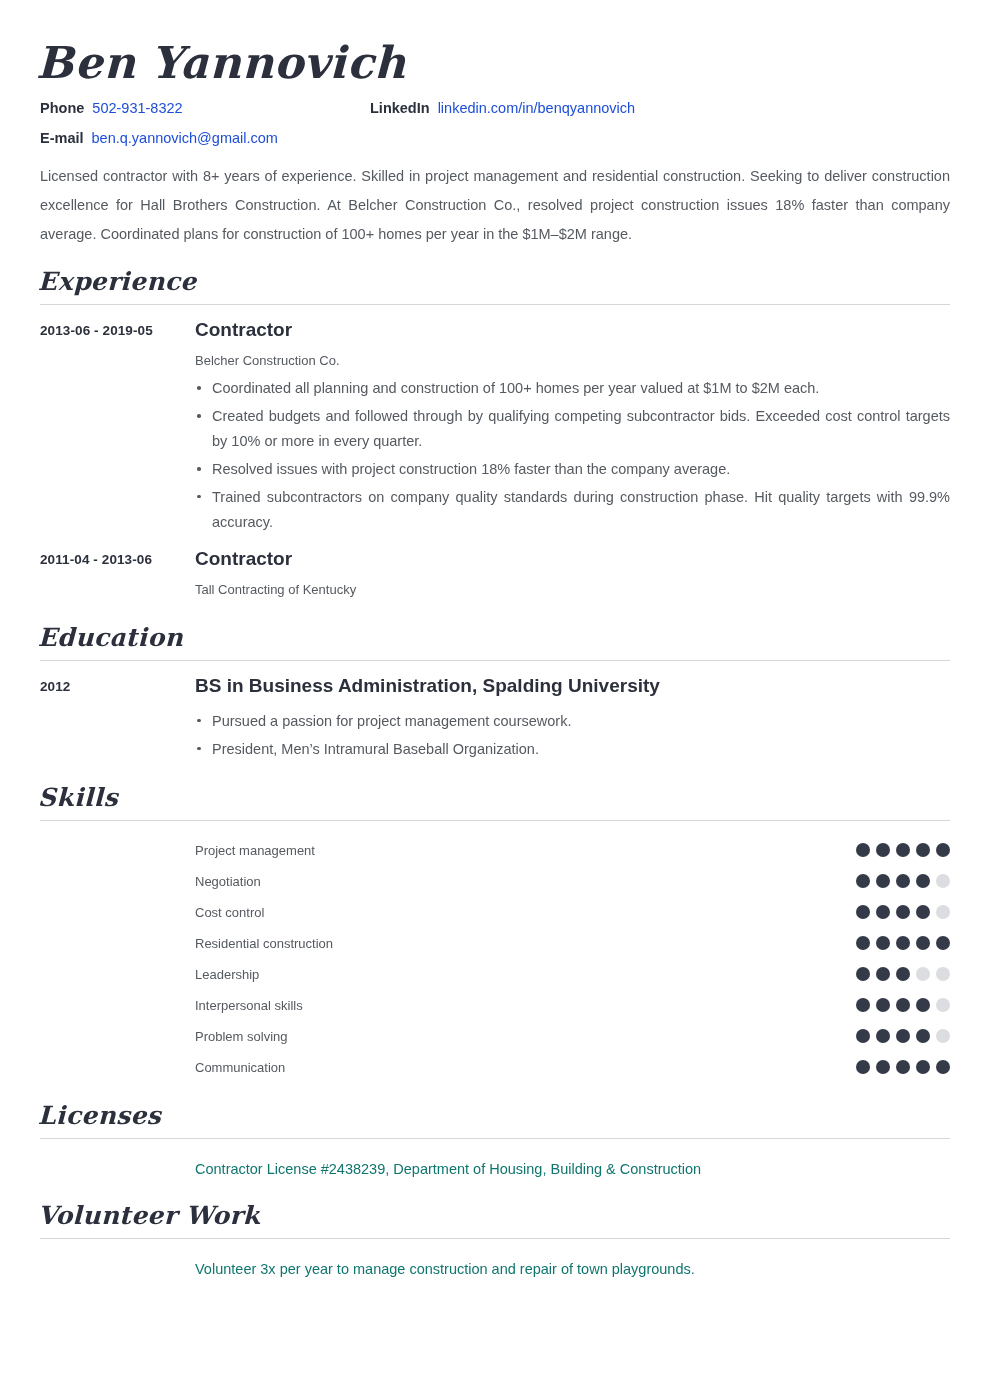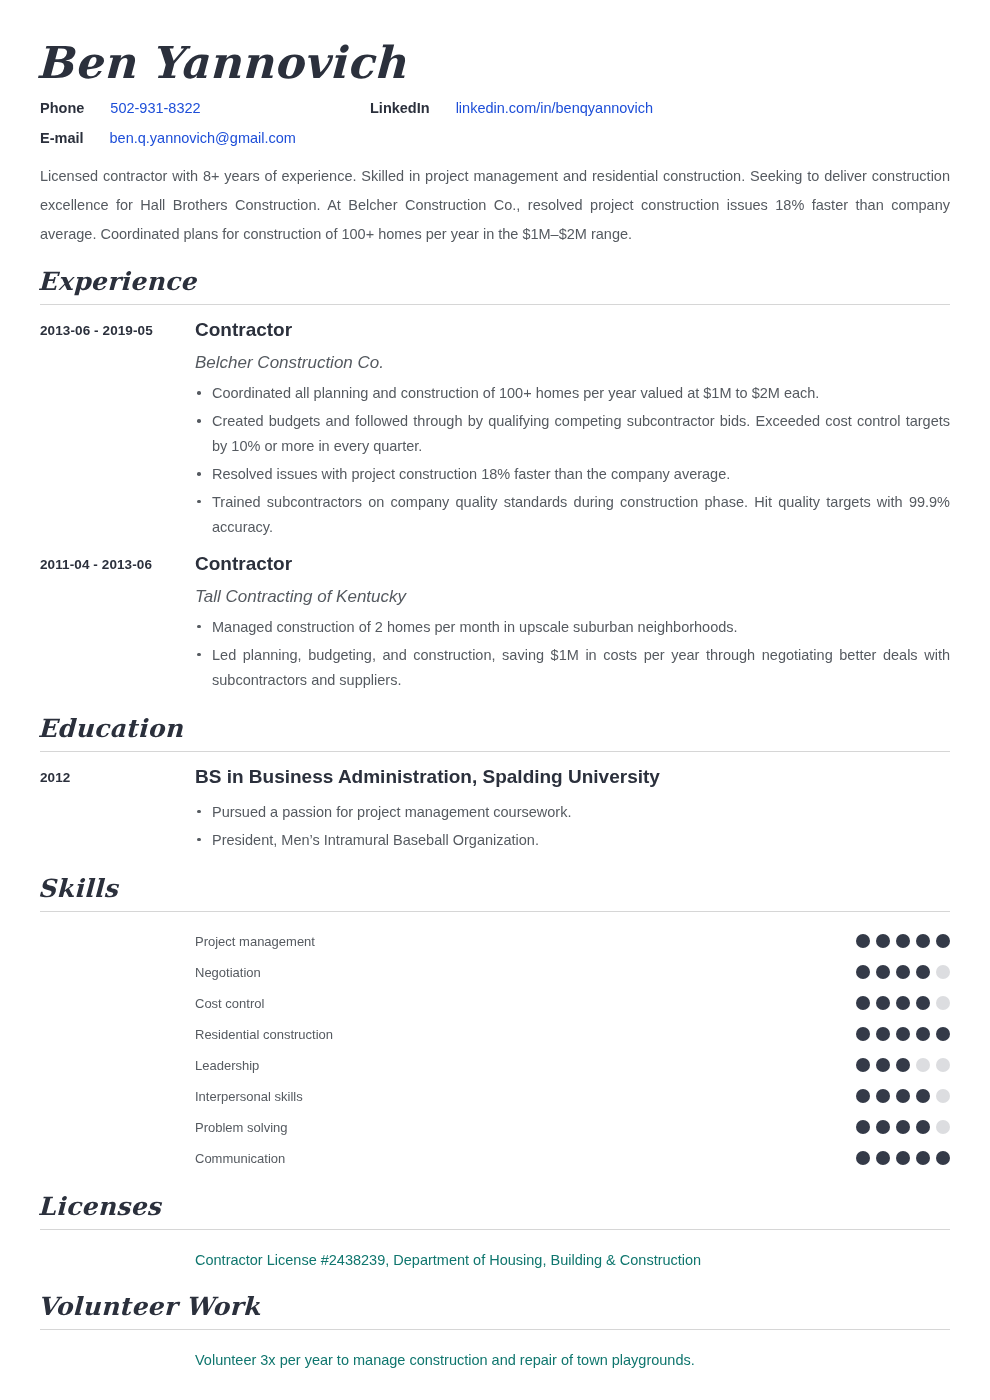--- a/index.html
+++ b/index.html
@@ -54,21 +54,20 @@
   }
   .contact-row {
     display: flex;
     align-items: baseline;
     margin-bottom: 14px;
   }
   .contact-cell {
     display: flex;
     align-items: center;
     white-space: nowrap;
-    gap: 18px;
   }
   .contact-cell.col1 { width: 330px; flex: 0 0 330px; }
   .contact-label {
     font-weight: 700;
     font-size: 14.5px;
     color: #2b303c;
     margin-right: 8px;
   }
   .contact-value {
     font-size: 14.5px;
@@ -117,22 +116,21 @@
     letter-spacing: 0.1px;
   }
   .entry-body { flex: 1; min-width: 0; }
   .entry-title {
     font-size: 19px;
     font-weight: 700;
     color: #2b303c;
     margin: 0 0 12px 0;
   }
   .entry-subtitle {
-    font-size: 17px;
-    font-style: italic;
+    font-size: 13px;
     color: #555a60;
     margin: 0 0 8px 0;
   }
   .bullets { list-style: none; margin: 0; padding: 0; }
   .bullets li {
     position: relative;
     padding-left: 17px;
     font-size: 14.5px;
     line-height: 1.72;
     color: #555a60;
@@ -230,24 +228,20 @@
               <li>Resolved issues with project construction 18% faster than the company average.</li>
               <li>Trained subcontractors on company quality standards during construction phase. Hit quality targets with 99.9% accuracy.</li>
             </ul>
           </div>
         </div>
         <div class="entry">
           <div class="entry-date">2011-04 - 2013-06</div>
           <div class="entry-body">
             <div class="entry-title">Contractor</div>
             <div class="entry-subtitle">Tall Contracting of Kentucky</div>
-            <ul class="bullets">
-              <li>Managed construction of 2 homes per month in upscale suburban neighborhoods.</li>
-              <li>Led planning, budgeting, and construction, saving $1M in costs per year through negotiating better deals with subcontractors and suppliers.</li>
-            </ul>
           </div>
         </div>
       </div>
   </div>
 
   <div class="section">
     <h3 class="section-heading">Education</h3>
     <hr class="section-rule">
     <div id="education-entries">
         <div class="entry">

